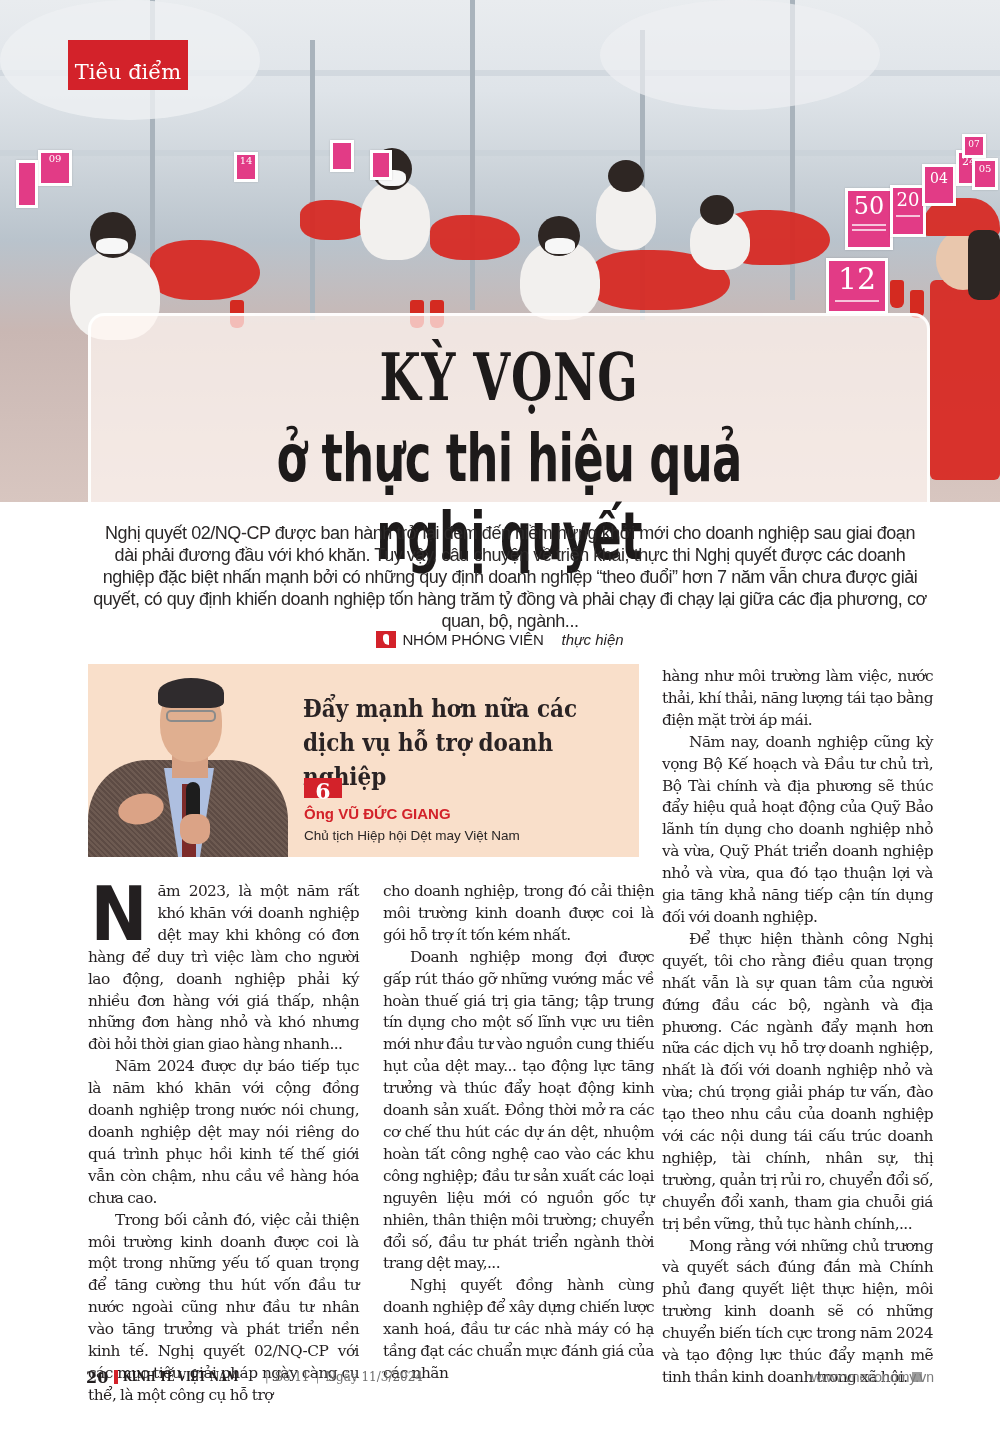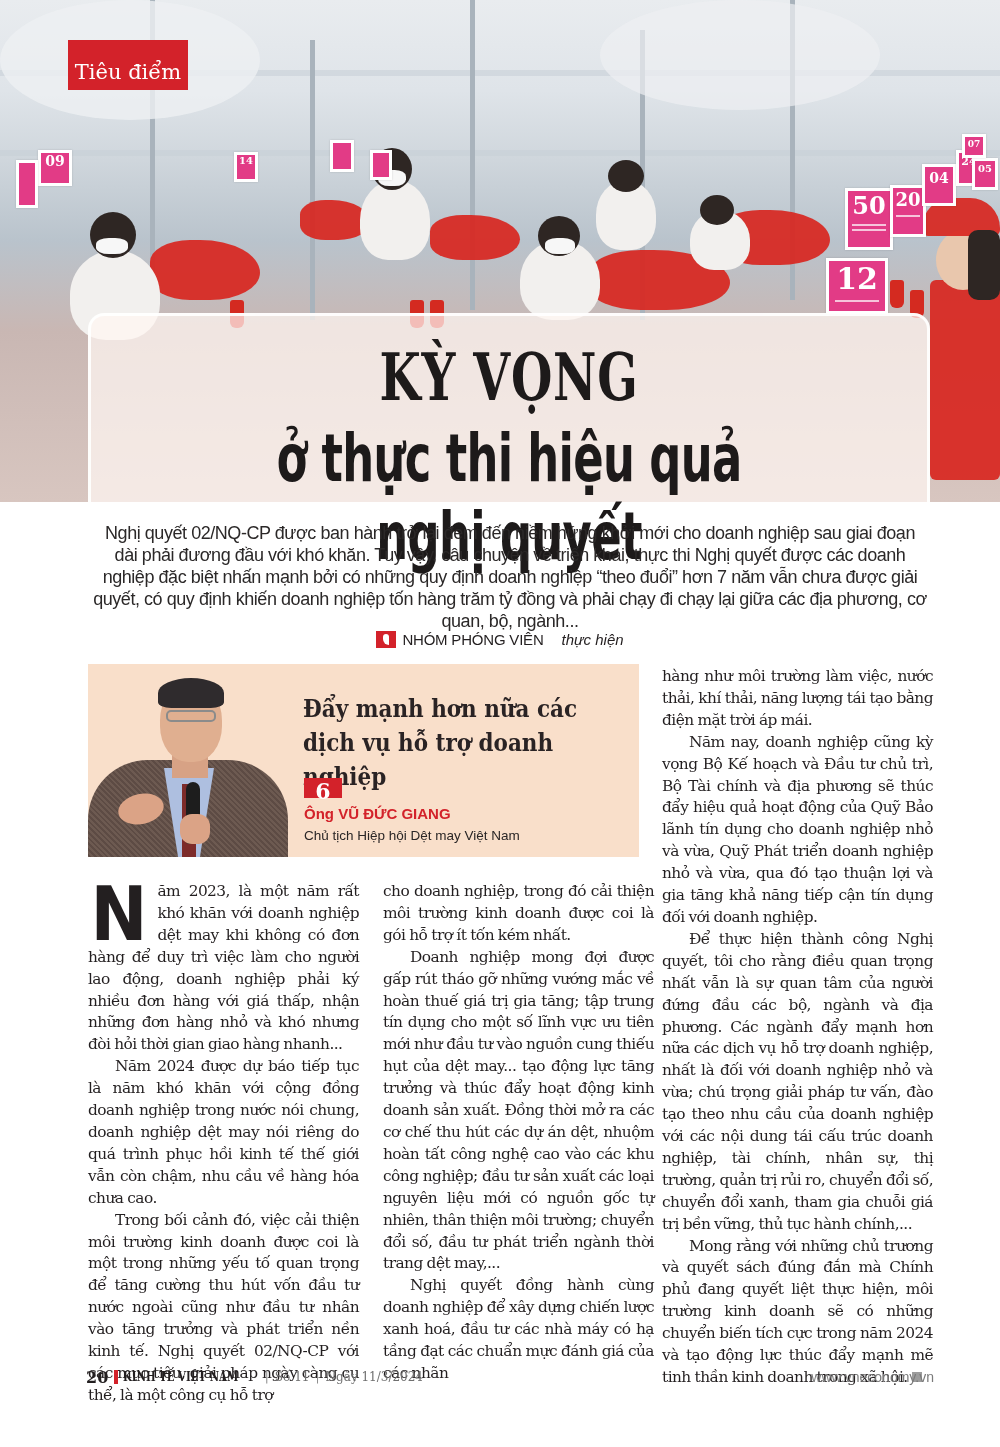--- a/index.html
+++ b/index.html
@@ -20,21 +20,21 @@
   .hero .head { position: absolute; border-radius: 50%; background: #2e2623; }
   .hero .face { position: absolute; border-radius: 50%; background: #e9c7ad; }
   .hero .mask { position: absolute; border-radius: 40%; background: #f7f7f7; }
   .hero .spool { position: absolute; width: 14px; height: 28px; background: #d42a20; border-radius: 3px 3px 6px 6px; }
 
   .card {
     position: absolute; background: #ffffff; padding: 3px; box-shadow: 0 0 2px rgba(0,0,0,.15);
   }
   .card .inner {
     width: 100%; height: 100%; background: #e23b86; color: #fff;
-    font-family: "DejaVu Serif", serif; font-weight: bold; text-align: center;
+    font-family: "DejaVu Serif", serif; font-weight: normal; text-align: center;
     display: flex; flex-direction: column; align-items: center; justify-content: flex-start;
   }
   .card .inner .fine { width: 80%; height: 2px; background: rgba(255,255,255,.7); margin-top: 3px; }
 
   .section-tag {
     position: absolute; left: 68px; top: 40px; width: 120px; height: 50px;
     background: #d3222a; color: #fff;
     font-family: "DejaVu Serif", serif; font-size: 21px;
     display: flex; align-items: flex-end; justify-content: center; padding-bottom: 6px;
   }
@@ -188,21 +188,21 @@
   <div class="cloth" style="left:922px;top:198px;width:78px;height:38px;border-radius:30px 30px 6px 6px"></div>
   <div class="head" style="left:968px;top:230px;width:32px;height:70px;border-radius:10px"></div>
 
   <div class="spool" style="left:410px;top:300px"></div>
   <div class="spool" style="left:430px;top:300px"></div>
   <div class="spool" style="left:890px;top:280px"></div>
   <div class="spool" style="left:910px;top:290px"></div>
   <div class="spool" style="left:230px;top:300px"></div>
 
   <div class="card" style="left:38px;top:150px;width:34px;height:36px">
-    <div class="inner" style="font-size:14px">09</div>
+    <div class="inner" style="font-size:10px">09</div>
   </div>
   <div class="card" style="left:16px;top:160px;width:22px;height:48px">
     <div class="inner"></div>
   </div>
   <div class="card" style="left:234px;top:152px;width:24px;height:30px">
     <div class="inner" style="font-size:10px">14</div>
   </div>
   <div class="card" style="left:845px;top:188px;width:48px;height:62px">
     <div class="inner" style="font-size:24px;line-height:30px">
         <span>50</span>

